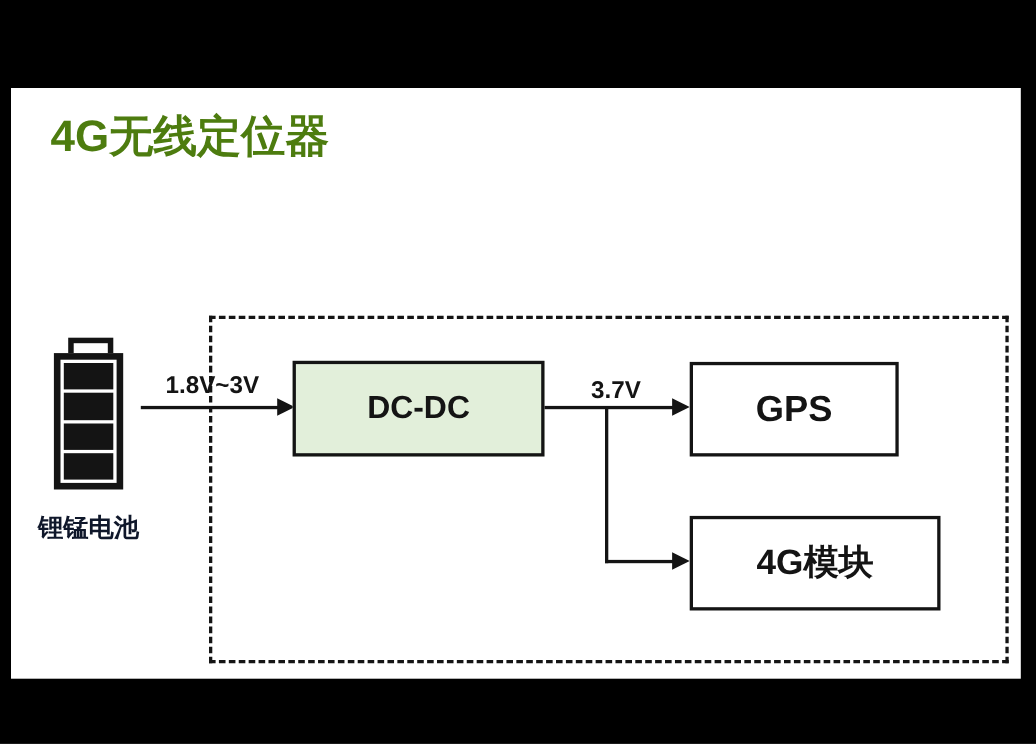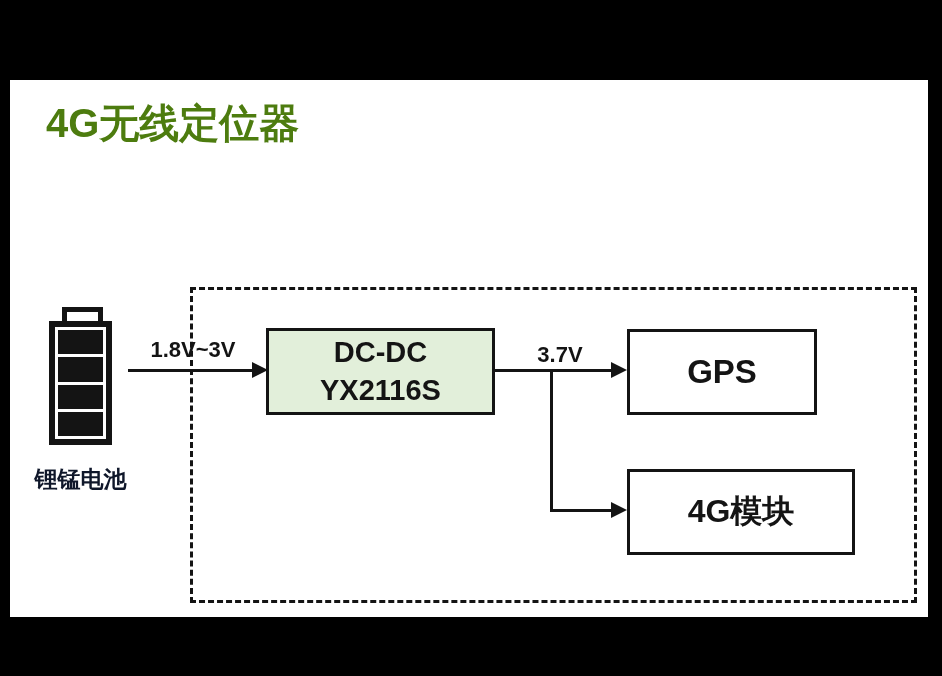--- a/index.html
+++ b/index.html
@@ -157,21 +157,20 @@
       <div class="battery-cell"></div>
     </div>
     <div class="abs battery-label">锂锰电池</div>
 
     <div class="abs voltage-label label-in">1.8V~3V</div>
     <div class="abs flow-line line-in"></div>
     <div class="abs arrowhead head-in"></div>
 
     <div class="abs block block-dcdc">
       <div>DC-DC</div>
-      <div>YX2116S</div>
     </div>
 
     <div class="abs voltage-label label-out">3.7V</div>
     <div class="abs flow-line line-out"></div>
     <div class="abs arrowhead head-gps"></div>
 
     <div class="abs flow-line line-drop"></div>
     <div class="abs flow-line line-4g"></div>
     <div class="abs arrowhead head-4g"></div>
 

